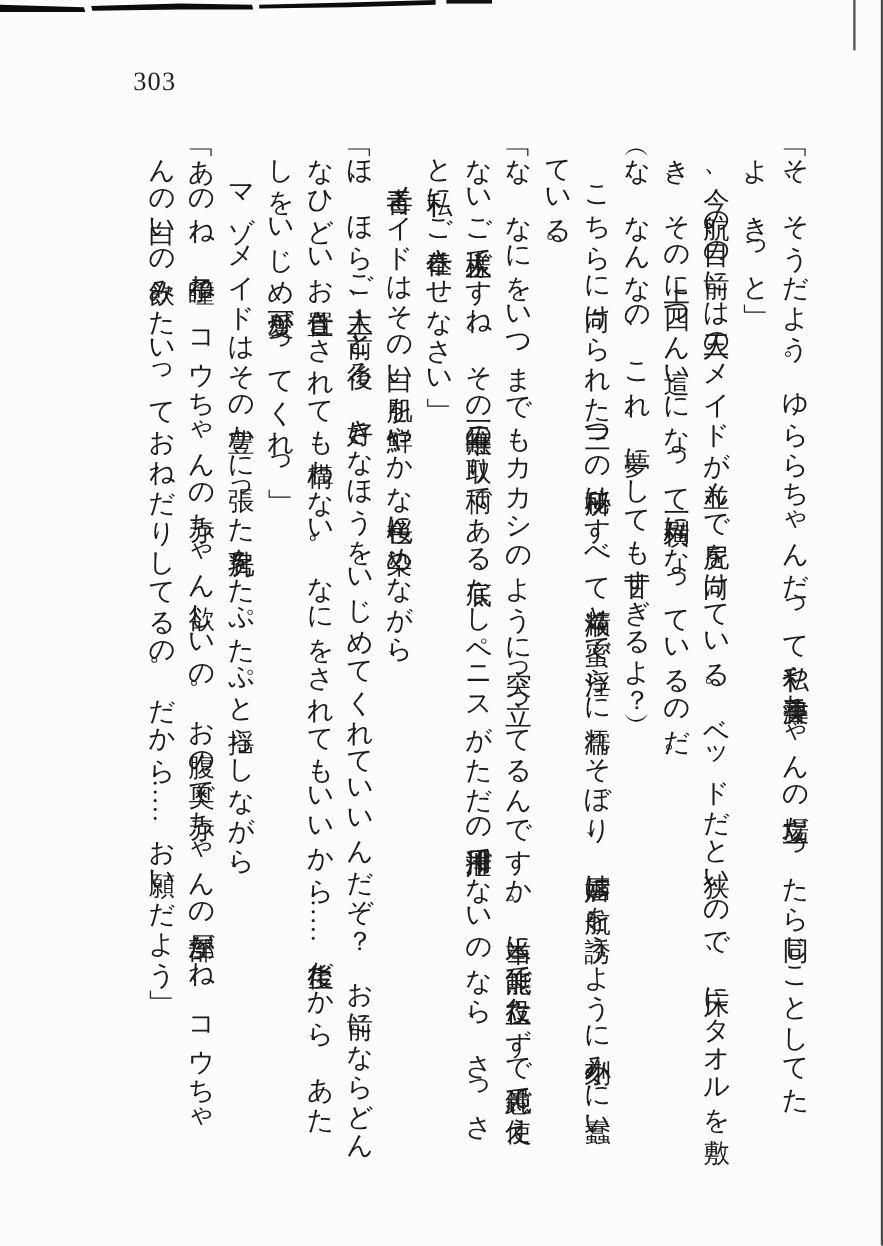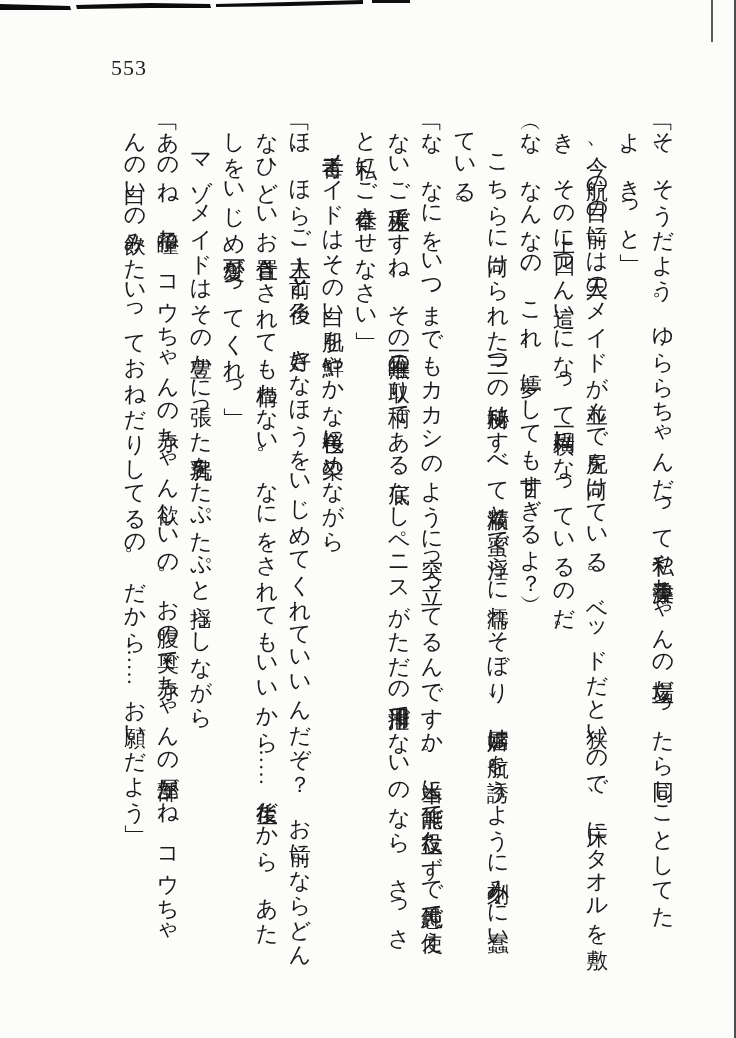--- a/index.html
+++ b/index.html
@@ -68,21 +68,21 @@
     <polygon points="0,4 70,6 71,10 0,10" fill="#0c0c0c"></polygon>
     <polygon points="76,5 150,3 210,4 211,8 150,8 77,9" fill="#0c0c0c"></polygon>
     <polygon points="216,4 290,2 363,0 363,4 290,6 216,7" fill="#0c0c0c"></polygon>
     <rect x="372" y="0" width="38" height="3" fill="#111"></rect>
   </svg>
 
   <div class="edge-line-right"></div>
 
   <div class="edge-tick-right"></div>
 
-  <div class="page-number">553</div>
+  <div class="page-number">303</div>
 
   <div class="text-block">
     <p>「そ、そうだよう。ゆららちゃんだって私や香津美ちゃんの立場だったら同じことしてたよ、きっと」</p>
     <p class="para-indent gap-blank">今、航の目の前には三人のメイドが並んで尻を向けている。ベッドだと狭いので、床にタオルを敷き、その上に四つん這いになって横一列になっているのだ。</p>
     <p>（な、なんなの、これ。夢にしても甘すぎるよ？）</p>
     <p class="para-indent">こちらに向けられた三つの秘所はすべて精液と蜜で淫らに濡れそぼり、媚唇は航を誘うように小刻みに蠢いている。</p>
     <p class="gap-small">「な、なにをいつまでもカカシのように突っ立ってるんですか。本当に無能で役立たずで愚鈍で使えないご主人様ですね。その唯一無二の取り柄である底なしペニスがただの排泄用でないのなら、さっさと私にご奉仕させなさい」</p>
     <p class="para-indent">毒舌メイドはその白い肌を鮮やかな桜色に染めながら、</p>
     <p>「ほ、ほらご主人、前と後ろ、好きなほうをいじめてくれていいんだぞ？　お前にならどんなひどいお仕置きされても構わない。なにをされてもいいから……後生だから、あたしをいじめ可愛がってくれっ」</p>
     <p class="para-indent">マゾメイドはその豊かに張った乳房をたぷたぷと揺らしながら、</p>

